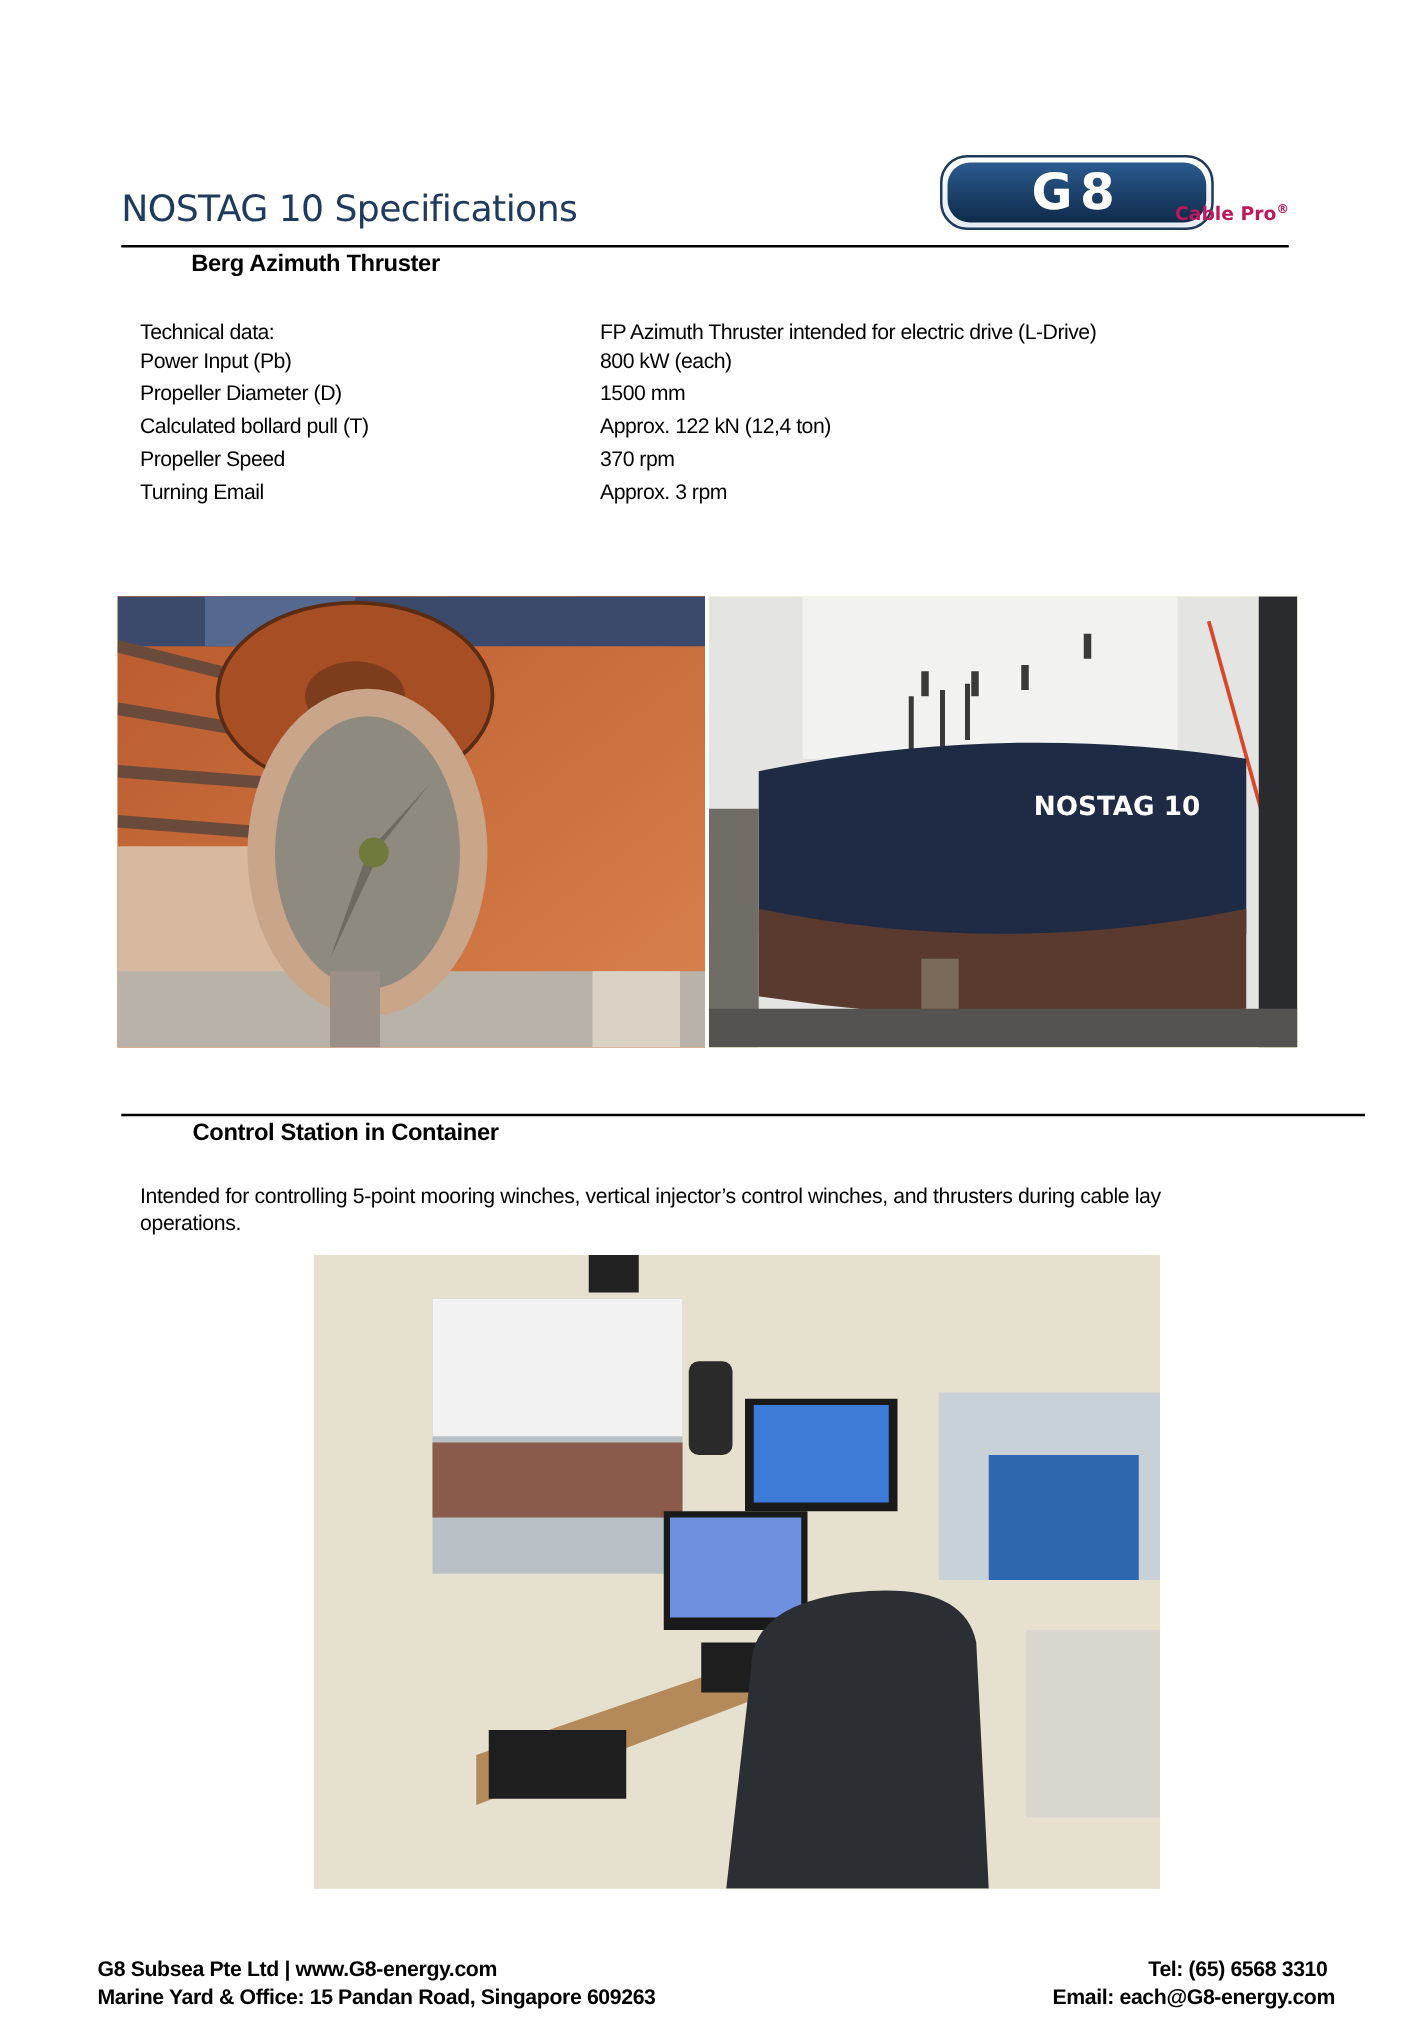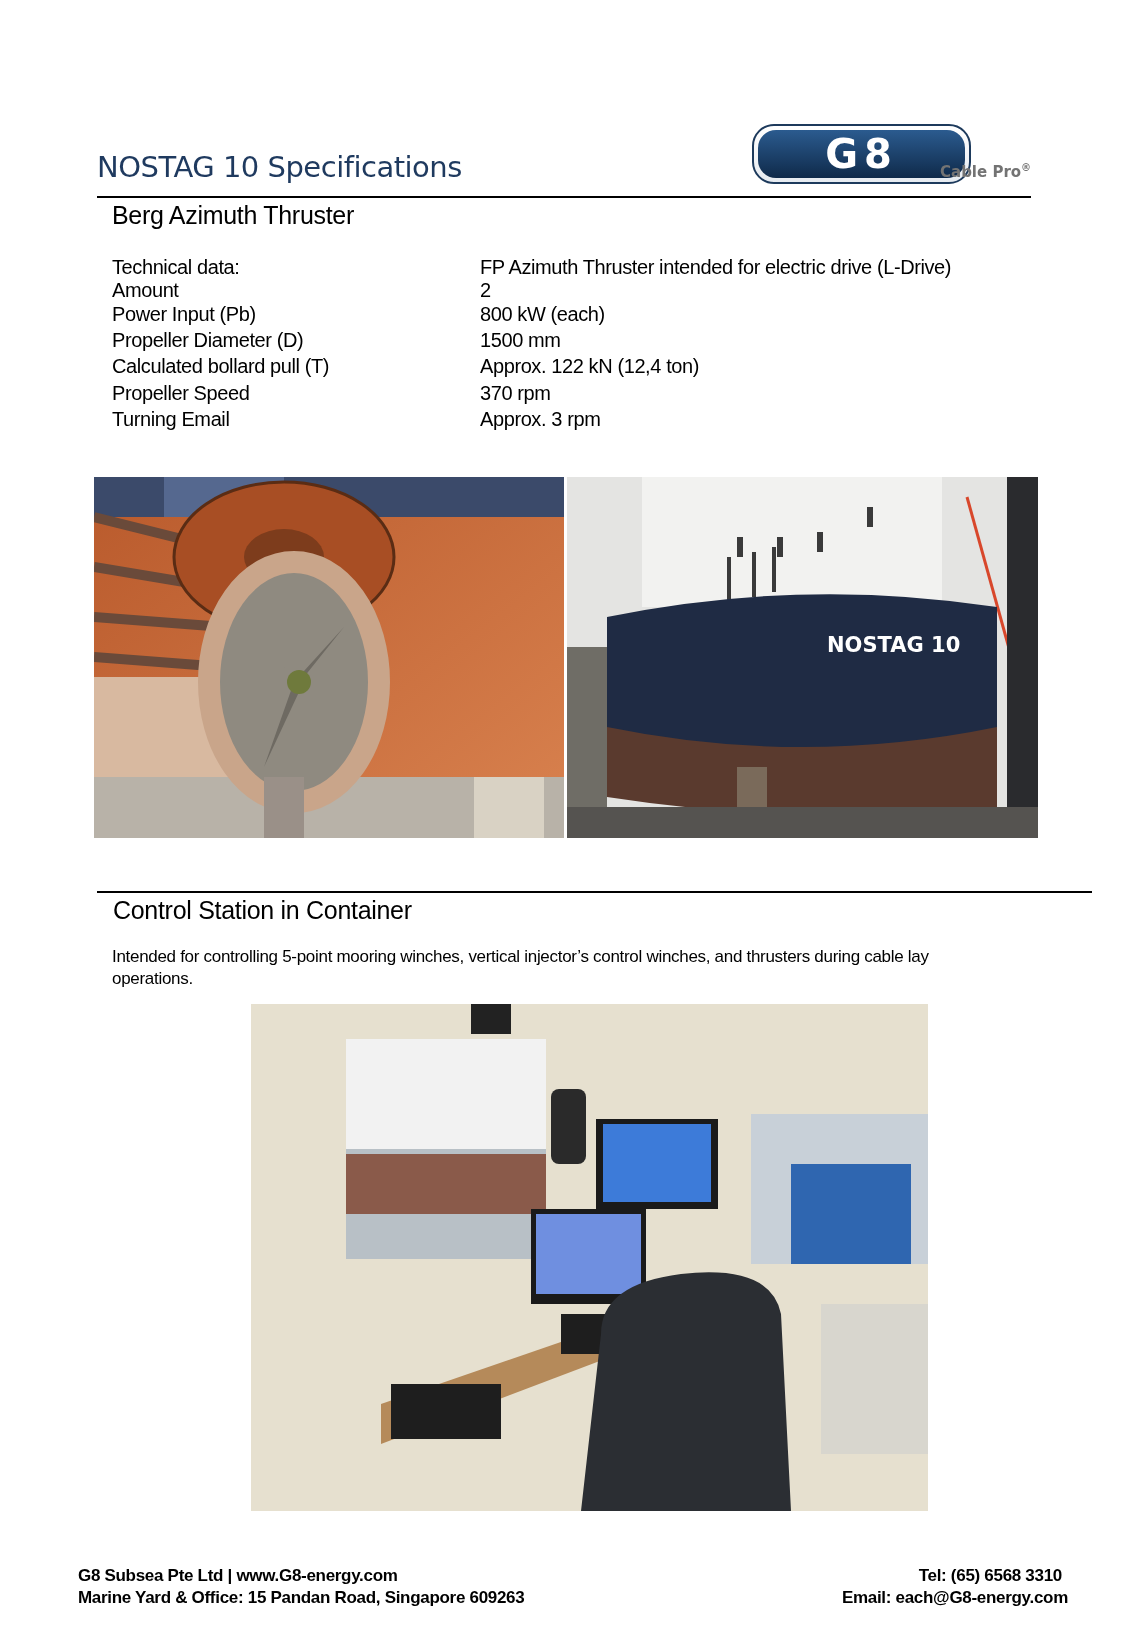--- a/index.html
+++ b/index.html
@@ -11,26 +11,26 @@
     .logo { left: 752px; top: 124px; width: 283px; height: 64px; }
     .logo-badge { position: absolute; left: 0; top: 0; width: 219px; height: 60px;
       border-radius: 22px; border: 2px solid #1d3a5c;
       background: linear-gradient(#ffffff, #e6ebf1); box-sizing: border-box; }
     .logo-inner { position: absolute; left: 4px; top: 4px; right: 4px; bottom: 4px;
       border-radius: 18px; background: linear-gradient(#2b5b8f, #0f2a4a);
       display: flex; align-items: center; justify-content: center;
       color: #ffffff; font-family: "DejaVu Sans", sans-serif; font-weight: bold;
       font-size: 40px; letter-spacing: 6px; }
     .logo-sub { position: absolute; left: 188px; top: 38px; font-family: "DejaVu Sans", sans-serif;
-      font-size: 15px; font-weight: bold; color: #737373; white-space: nowrap; }
+      font-size: 15px; font-weight: bold; color: #be185d; white-space: nowrap; }
     .logo-sub sup { font-size: 10px; }
     .rule { height: 2px; background: #000; }
-    .section-heading { font-size: 25px; font-weight: normal; letter-spacing: -0.3px; }
+    .section-heading { font-size: 19px; font-weight: bold; letter-spacing: -0.3px; margin-left: 41px; }
     .spec-table { left: 112px; top: 256px; width: 880px; }
-    .spec-row { position: relative; height: 25px; font-size: 20px; letter-spacing: -0.4px; }
+    .spec-row { position: relative; height: 25px; font-size: 17px; letter-spacing: -0.4px; }
     .spec-row .k { position: absolute; left: 0; top: 0; }
     .spec-row .v { position: absolute; left: 368px; top: 0; }
     .photo { overflow: hidden; }
     .para { font-size: 17px; letter-spacing: -0.3px; line-height: 22px; }
     .footer { font-size: 17px; font-weight: bold; letter-spacing: -0.3px; line-height: 22px; }
   </style>
 </head>
 <body>
 
 <div class="abs title">NOSTAG 10 Specifications</div>
@@ -45,24 +45,20 @@
 </div>
 
 <div class="abs rule" style="left:97px; top:196px; width:934px;"></div>
 
 <div class="abs section-heading" style="left:112px; top:201px;">Berg Azimuth Thruster</div>
 
 <div class="abs spec-table">
   <div class="spec-row" style="height:23px;">
     <span class="k">Technical data:</span>
     <span class="v">FP Azimuth Thruster intended for electric drive (L-Drive)</span>
-  </div>
-  <div class="spec-row" style="height:24px;">
-    <span class="k">Amount</span>
-    <span class="v">2</span>
   </div>
   <div class="spec-row" style="height:26px;">
     <span class="k">Power Input (Pb)</span>
     <span class="v">800 kW (each)</span>
   </div>
   <div class="spec-row" style="height:26px;">
     <span class="k">Propeller Diameter (D)</span>
     <span class="v">1500 mm</span>
   </div>
   <div class="spec-row" style="height:27px;">

